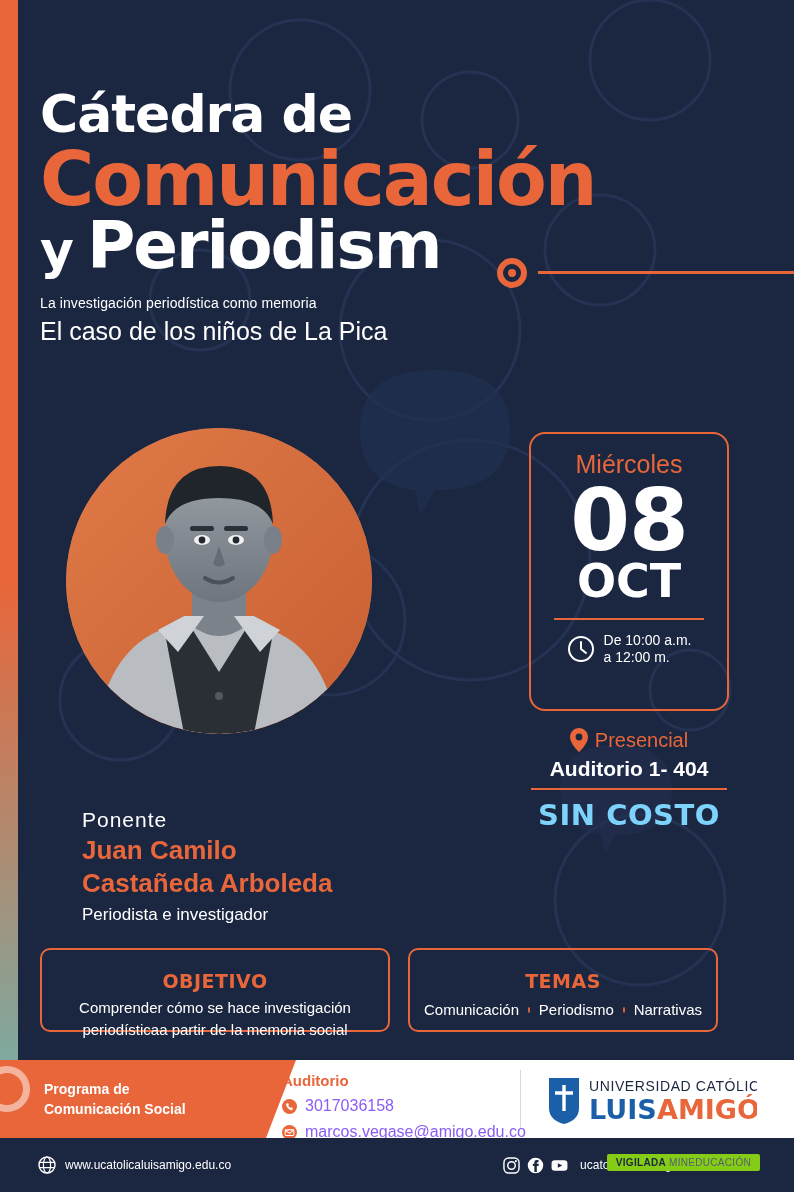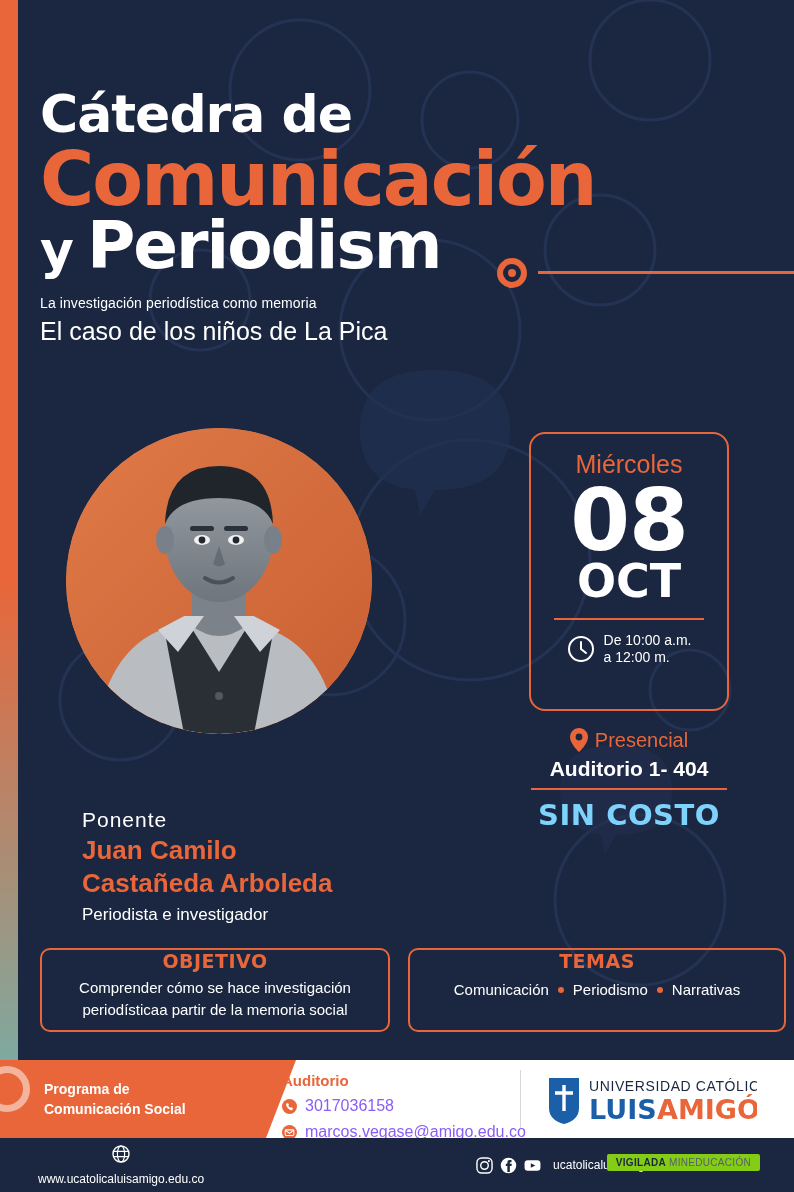--- a/index.html
+++ b/index.html
@@ -143,24 +143,24 @@
   .pl-room { font-size:21px; color:#ffffff; font-weight:bold; margin-top:5px; }
   .pl-hr { width:196px; height:2px; background:#e8663a; margin:7px auto 0; }
   .pl-free {
     font-family:"DejaVu Sans", sans-serif;
     font-size:29px; font-weight:bold; color:#7dd3fc; margin-top:8px; letter-spacing:0.5px;
   }
 
   
   .box {
     position:absolute; border:2px solid #e8663a; border-radius:10px; z-index:5;
-    text-align:center; padding:0 14px;
+    text-align:center; padding:20px 14px;
   }
   .box-obj { left:40px; top:948px; width:350px; height:84px; }
-  .box-tem { left:408px; top:948px; width:378px; height:84px; }
+  .box-tem { left:408px; top:948px; width:310px; height:84px; }
   .box-title {
     font-family:"DejaVu Sans", sans-serif;
     font-size:19px; font-weight:bold; color:#e8663a; letter-spacing:0.5px;
   }
   .box-text { font-size:15px; color:#ffffff; line-height:1.45; margin-top:5px; }
   .tema-row { display:flex; align-items:center; justify-content:center; gap:9px; margin-top:9px; }
   .tema { font-size:15px; color:#ffffff; }
   .tema-dot { width:6px; height:6px; border-radius:50%; background:#e8663a; }
 
   
@@ -190,21 +190,21 @@
   .f-inf-row { display:flex; align-items:center; gap:8px; margin-top:8px; }
   .f-inf-txt { font-size:16px; color:#8b5cf6; }
   .f-sep { position:absolute; left:520px; top:10px; width:1px; height:58px; background:#d8d8d8; }
   .f-logo { position:absolute; left:545px; top:14px; }
 
   .f-bottom {
     position:absolute; left:0; top:78px; width:794px; height:54px;
     background:#1b2740;
     display:flex; align-items:center;
   }
-  .fb-left { display:flex; align-items:center; gap:9px; margin-left:38px;flex-direction:column; }
+  .fb-left { display:flex; align-items:center; gap:9px; margin-left:38px; }
   .fb-url { font-size:12px; color:#ffffff; }
   .fb-soc { display:flex; align-items:center; gap:7px; margin-left:272px; }
   .soc-ic { width:17px; height:17px; }
   .fb-han { font-size:12px; color:#ffffff; margin-left:5px; }
   .fb-vig {
     position:absolute; right:34px; top:16px;
     background:#84cc16; padding:3px 9px; border-radius:2px;
     font-size:10px; letter-spacing:0.3px;
   }
   .vig-b { font-weight:bold; color:#1b2740; }

